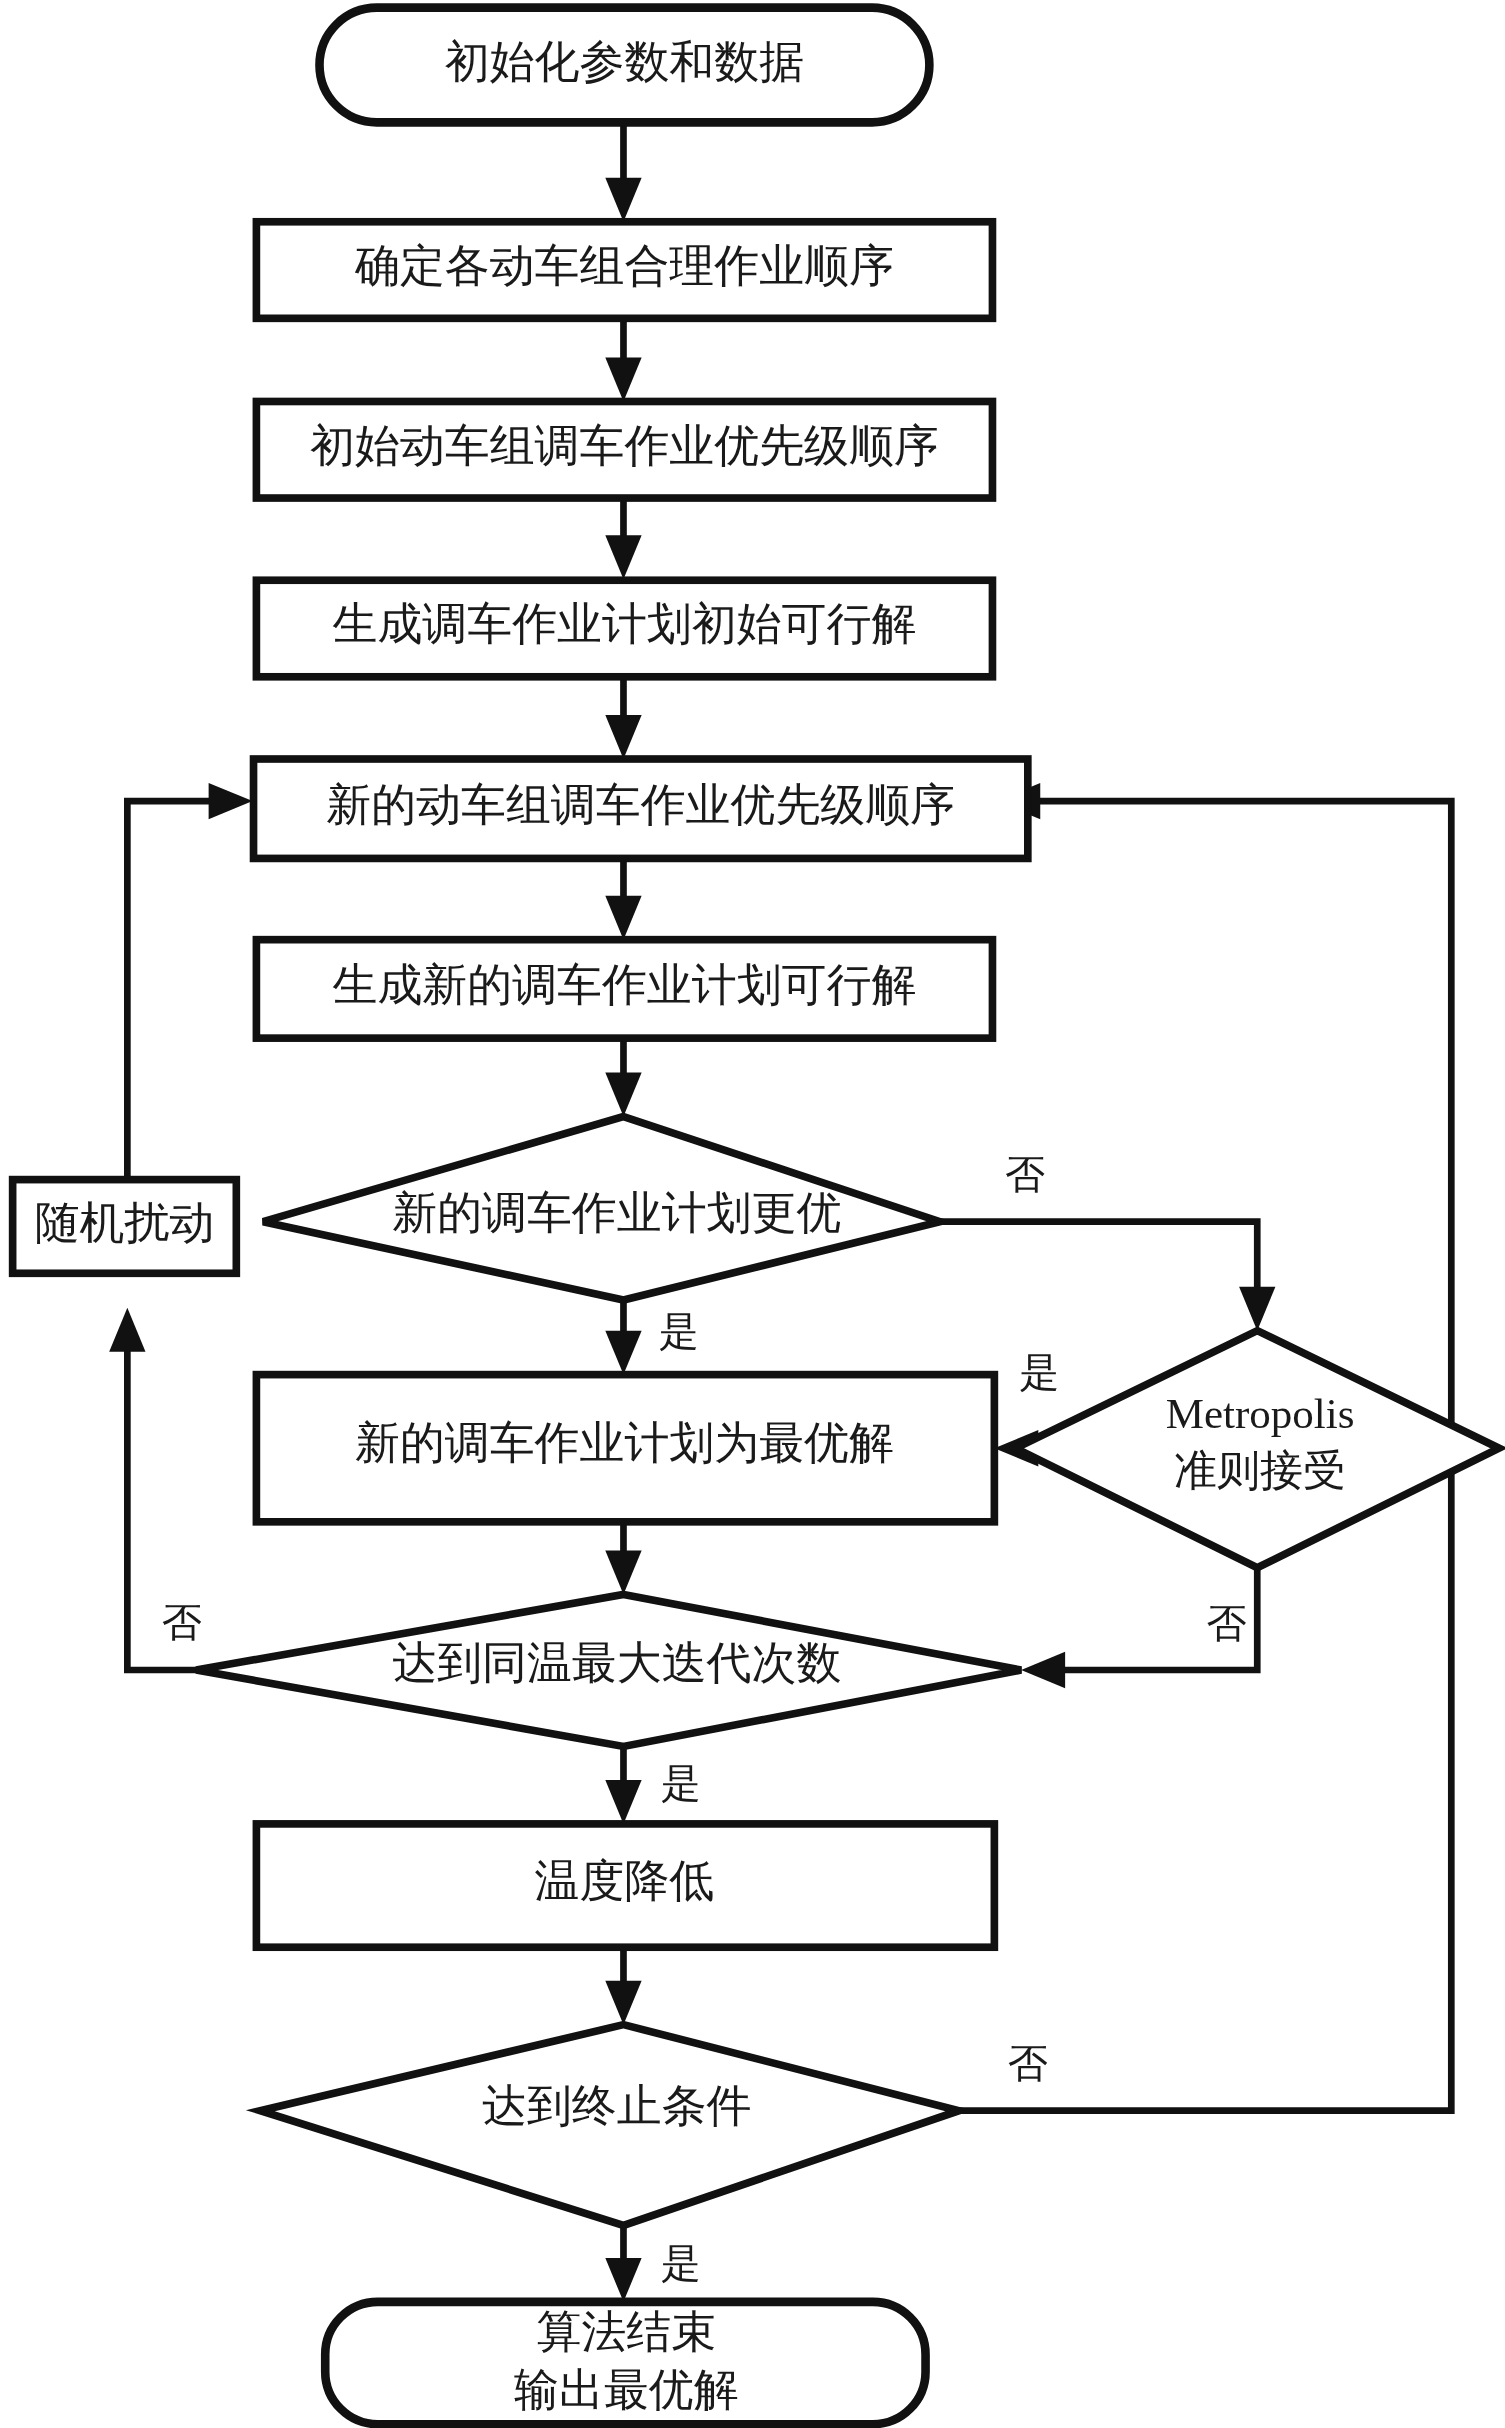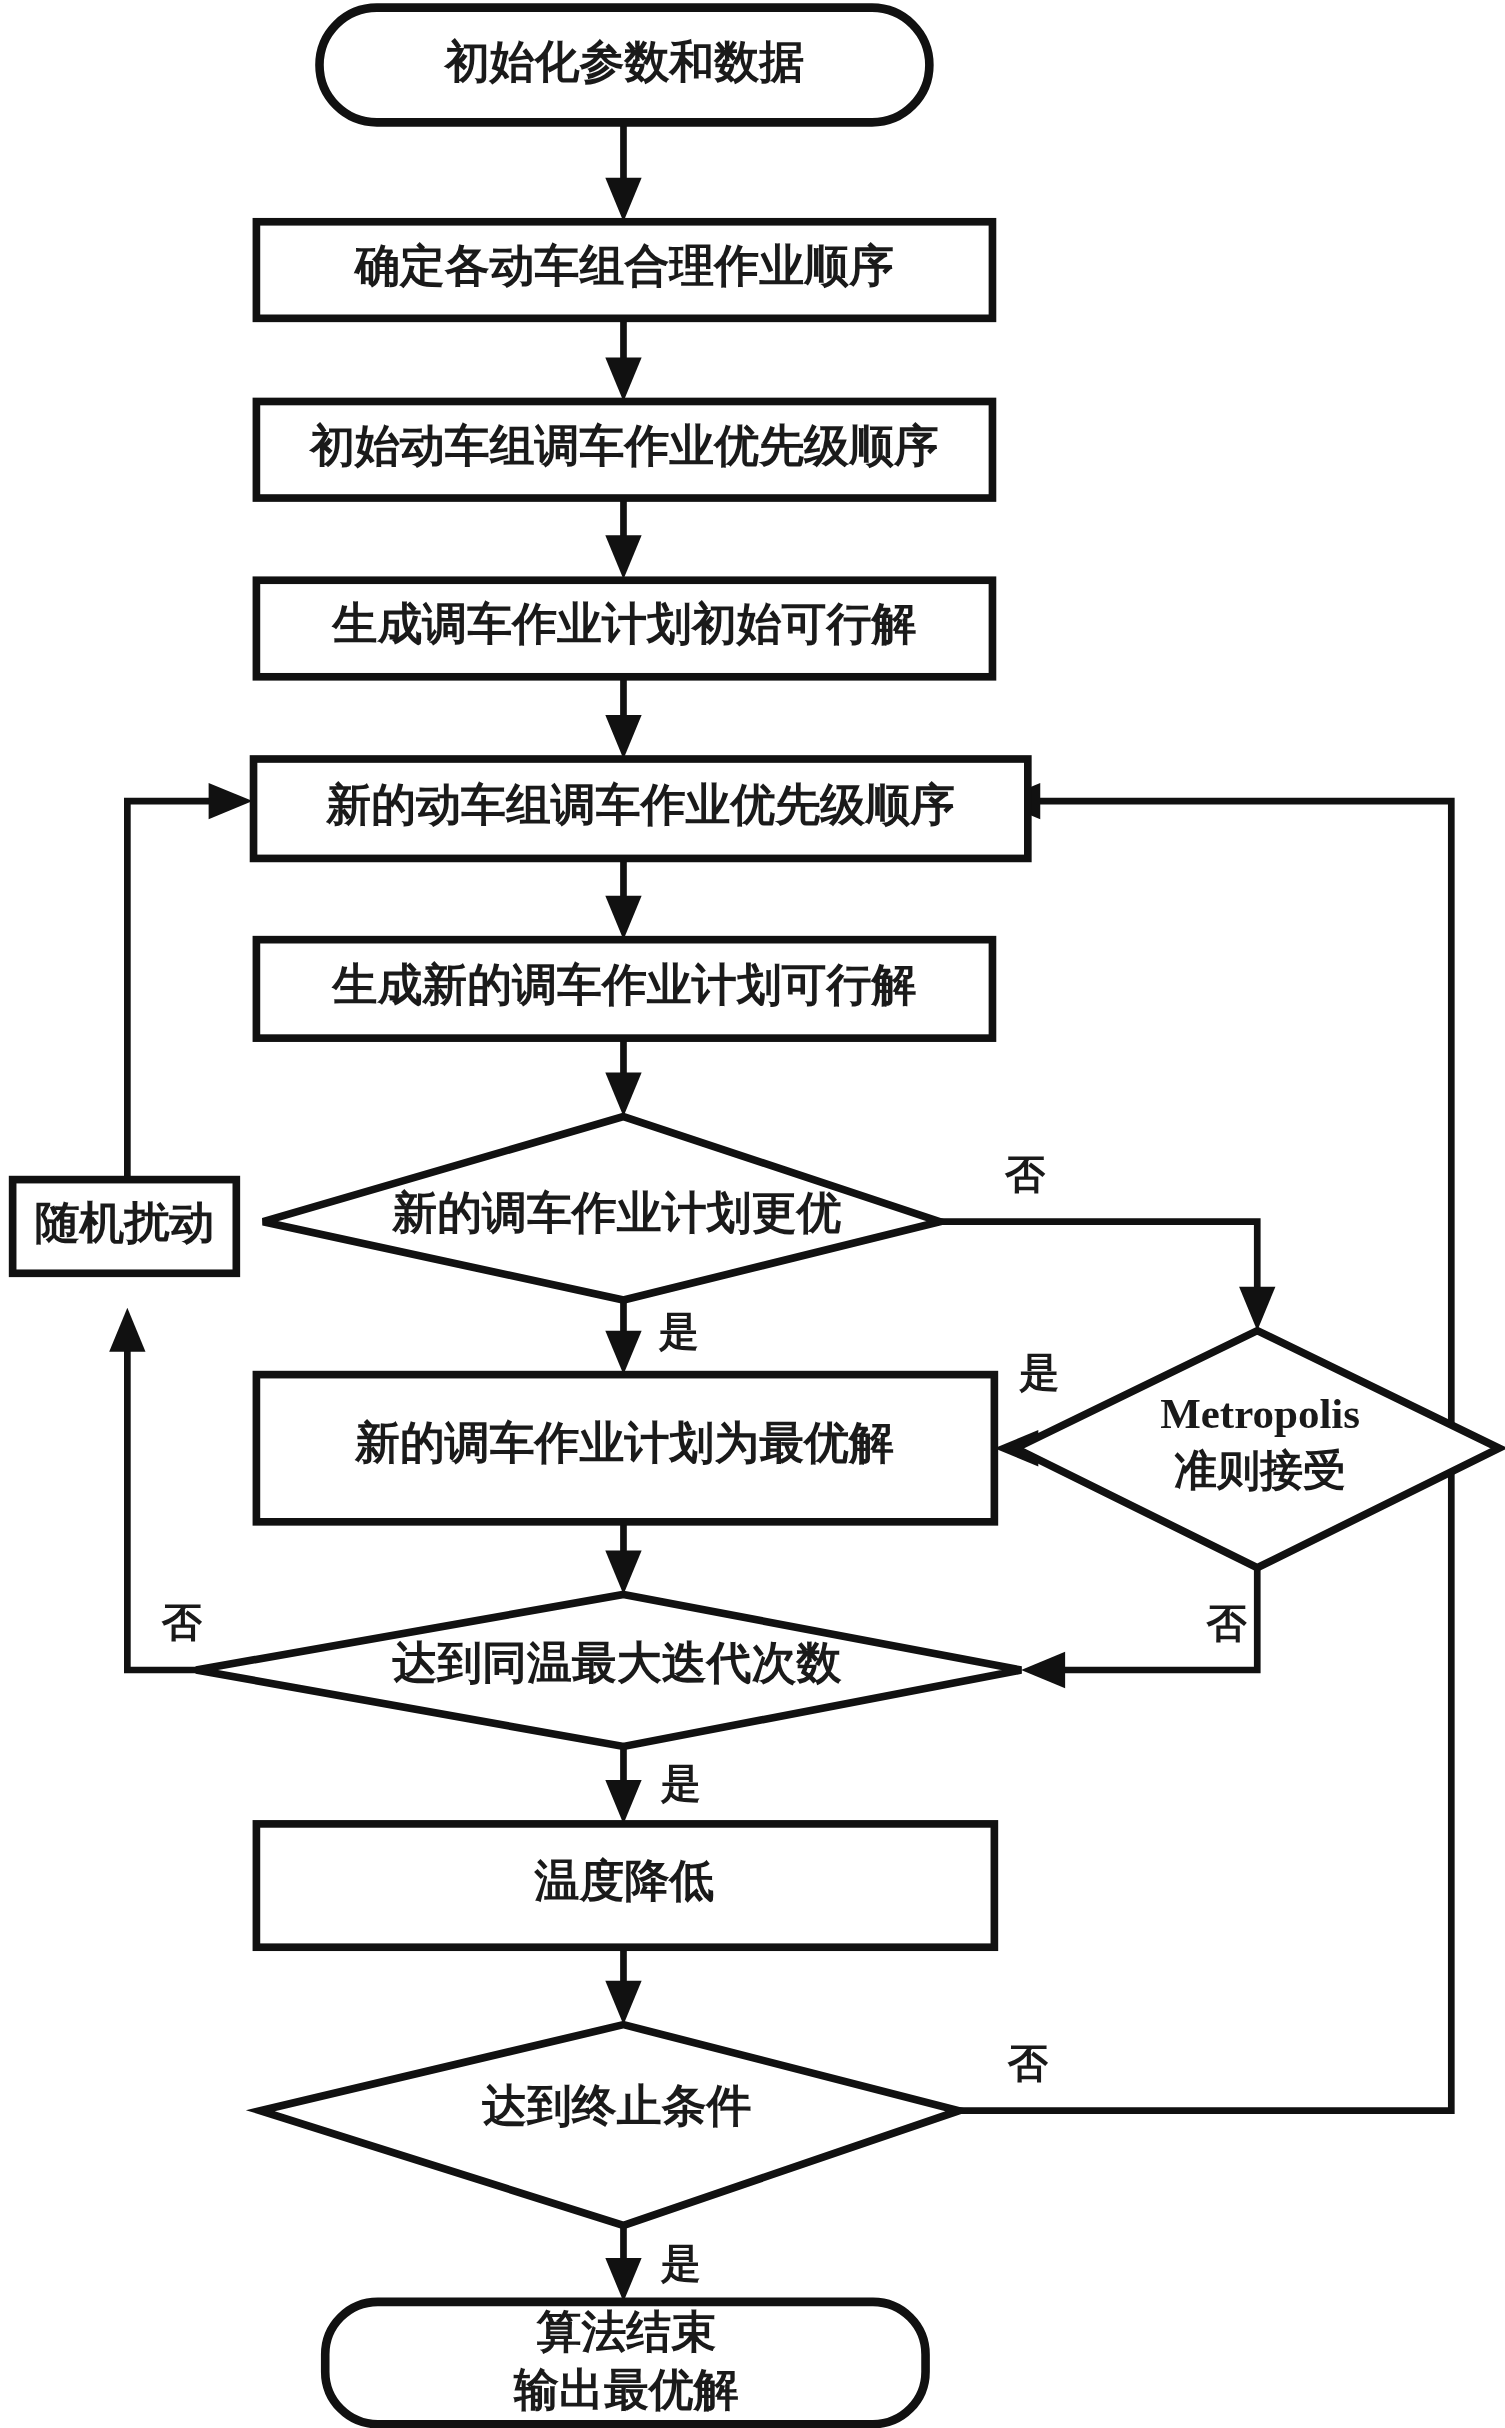--- a/index.html
+++ b/index.html
@@ -1,18 +1,18 @@
 <!DOCTYPE html>
 <html><head>
 <meta charset="utf-8">
 <style>
   html,body{margin:0;padding:0;background:#ffffff;}
   body{width:1506px;height:2429px;overflow:hidden;
        font-family:"Liberation Serif","DejaVu Serif",serif;}
-  #chart-root{position:relative;width:1326px;height:2429px;font-weight:bold;}
+  #chart-root{position:relative;width:1326px;height:2429px;}
   svg.flow{position:absolute;top:0;left:0;width:1506px;height:2429px;display:block;}
   .shape{fill:#ffffff;stroke:#111111;}
   .shape.thick{stroke-width:9;}
   .shape.med{stroke-width:8;}
   .edge{stroke:#111111;fill:none;stroke-width:7;}
   .arrowhead{fill:#111111;stroke:none;}
   text{fill:#1a1a1a;font-family:"Liberation Serif","DejaVu Serif",serif;
        dominant-baseline:middle;}
   .node-label{font-size:47px;text-anchor:middle;}
   .node-label.small{font-size:45px;}

